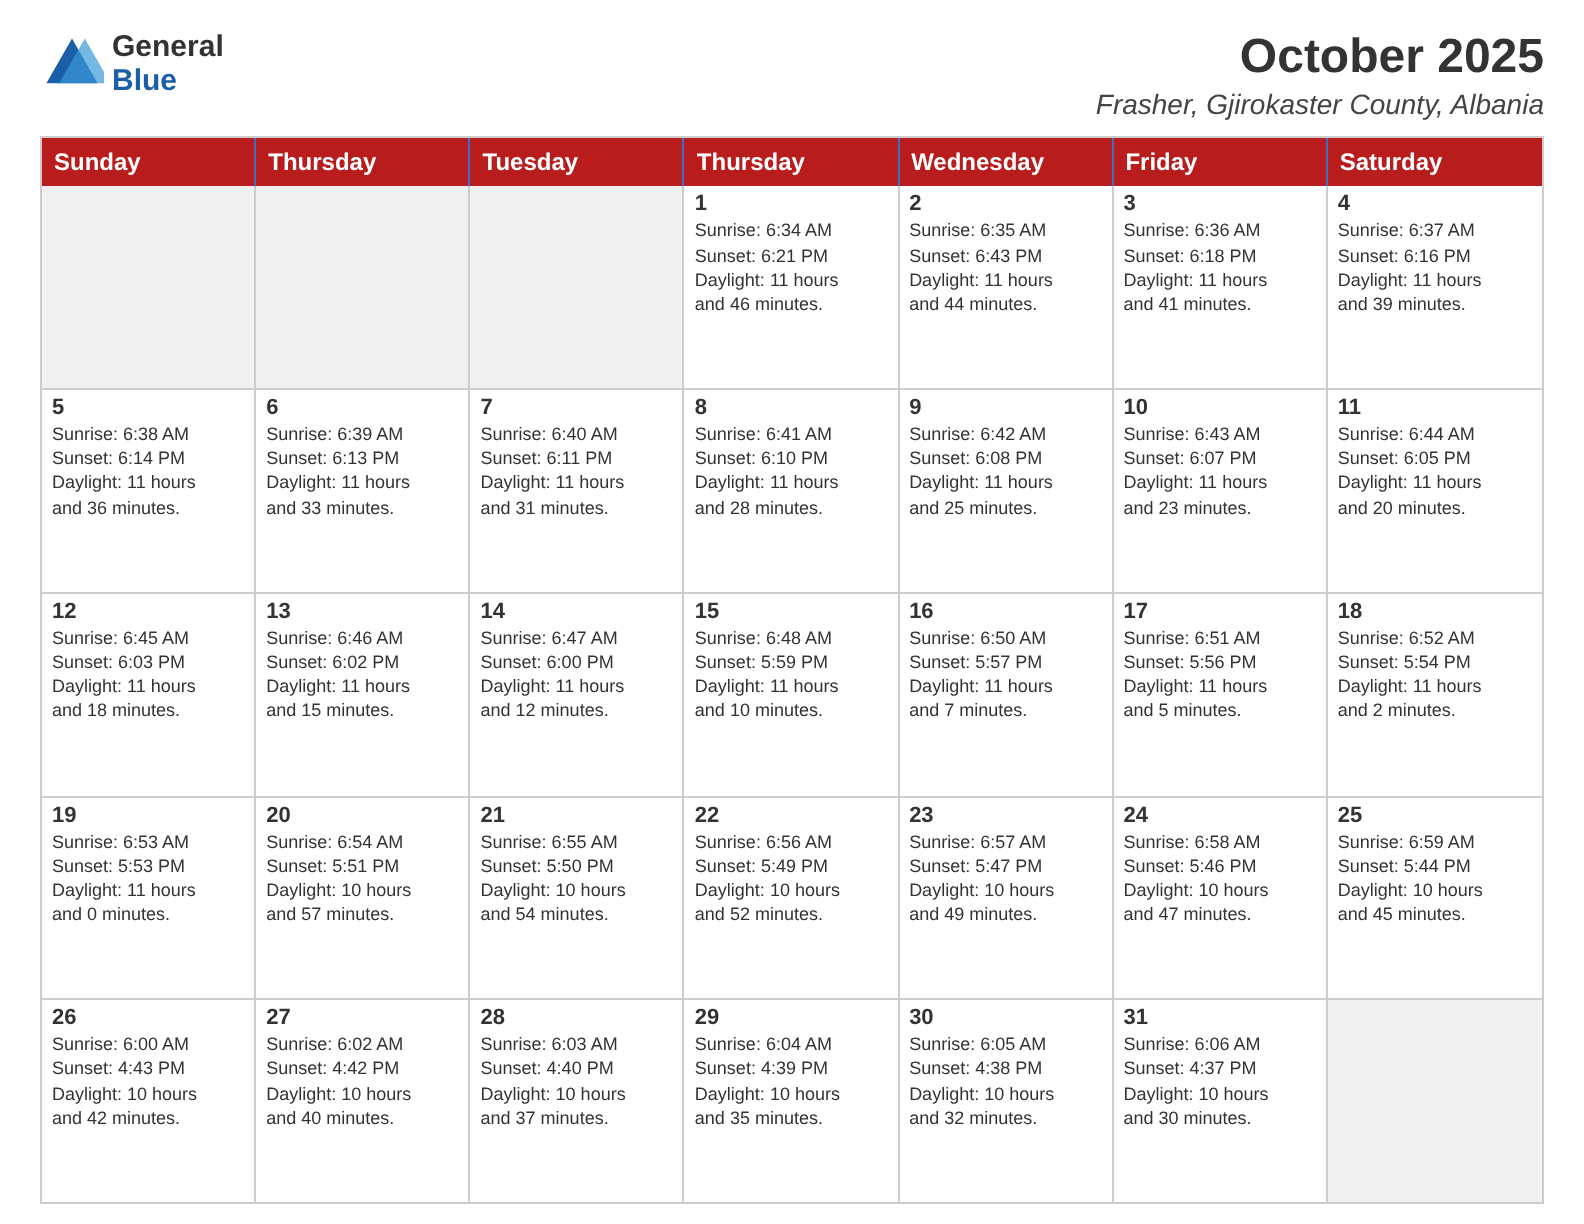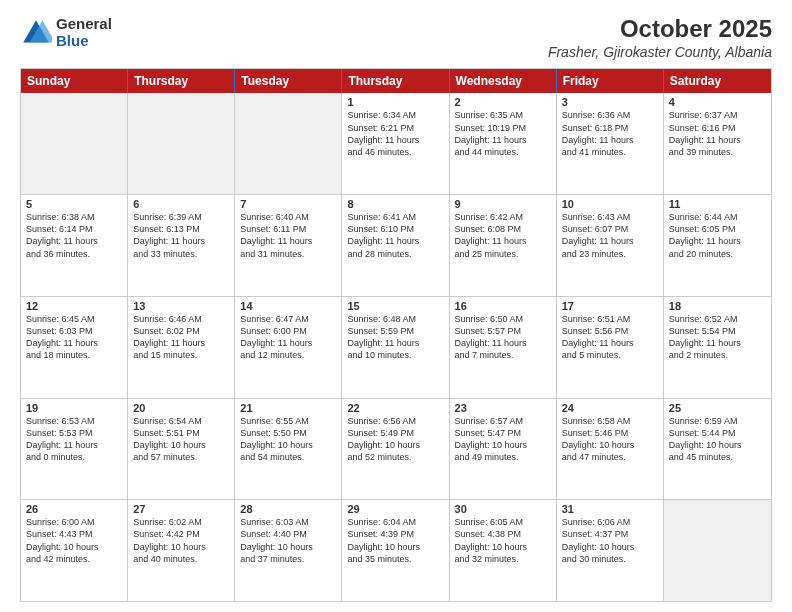--- a/index.html
+++ b/index.html
@@ -17,21 +17,21 @@
       display: flex;
       flex-direction: column;
     }
     .header {
       display: flex;
       align-items: flex-start;
       margin-bottom: 8px;
     }
     .logo {
       display: flex;
-      align-items: flex-end;
+      align-items: flex-start;
       margin-right: auto;
     }
     .logo-text {
       display: flex;
       flex-direction: column;
       font-size: 15px;
       font-weight: bold;
       line-height: 1.1;
     }
     .logo-general { color: #333; }
@@ -151,21 +151,21 @@
           <div class="day-cell">
             <span class="day-num">1</span>
             <div class="day-info" style="white-space: pre-line;">Sunrise: 6:34 AM
 Sunset: 6:21 PM
 Daylight: 11 hours
 and 46 minutes.</div>
           </div>
           <div class="day-cell">
             <span class="day-num">2</span>
             <div class="day-info" style="white-space: pre-line;">Sunrise: 6:35 AM
-Sunset: 10:19 PM
+Sunset: 6:43 PM
 Daylight: 11 hours
 and 44 minutes.</div>
           </div>
           <div class="day-cell">
             <span class="day-num">3</span>
             <div class="day-info" style="white-space: pre-line;">Sunrise: 6:36 AM
 Sunset: 6:18 PM
 Daylight: 11 hours
 and 41 minutes.</div>
           </div>

